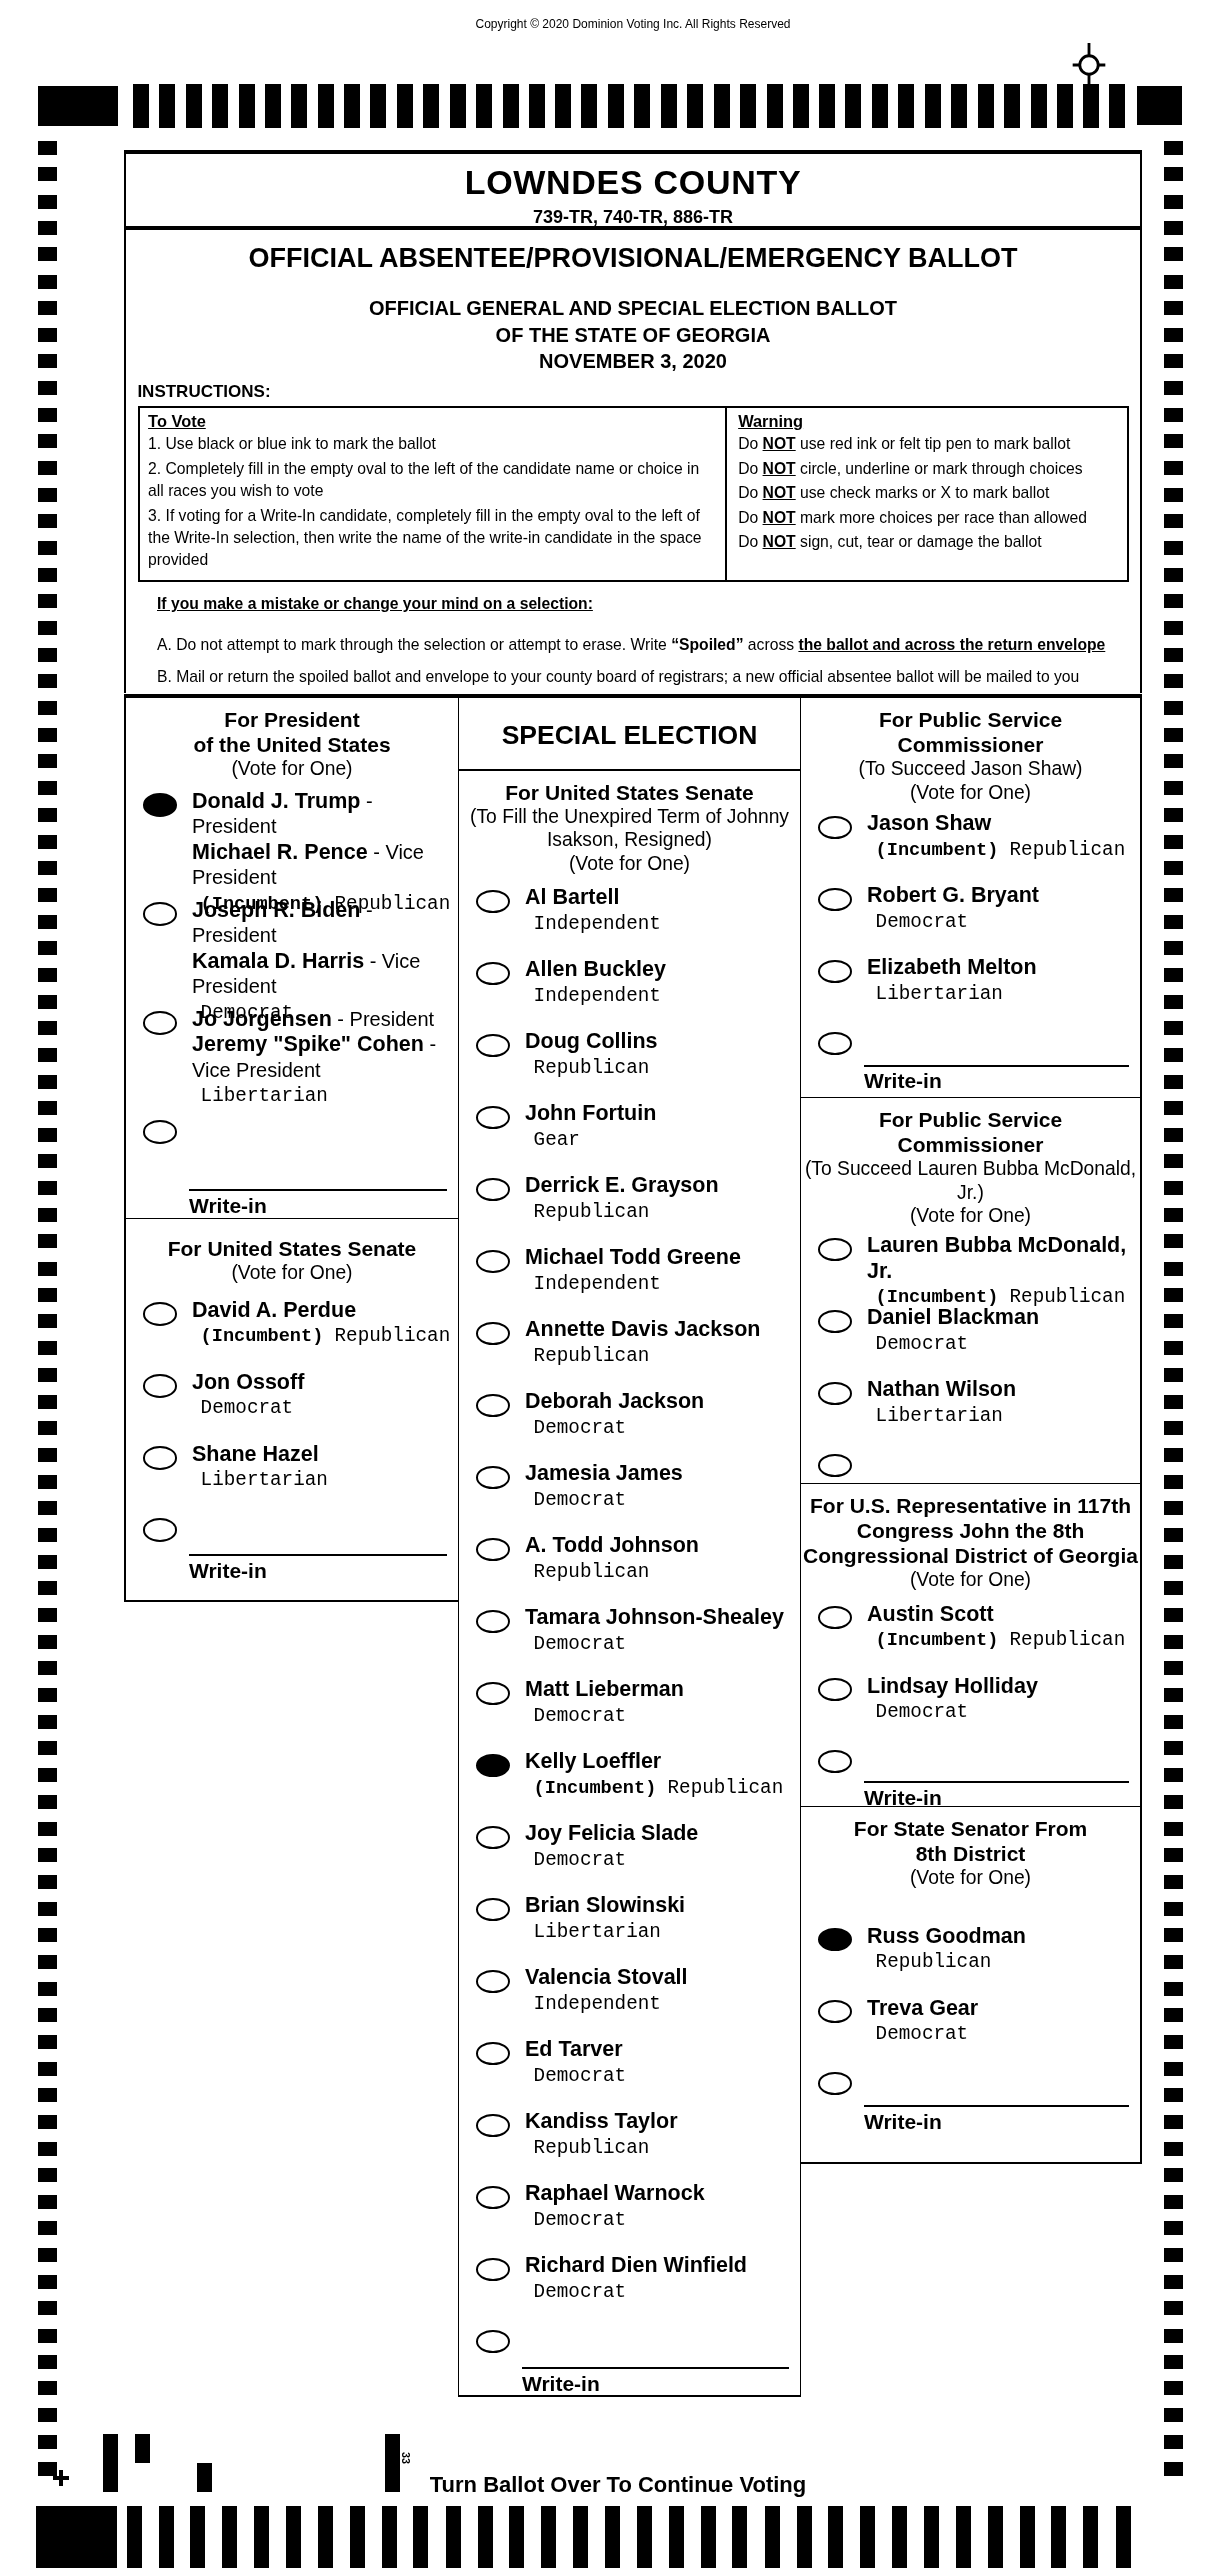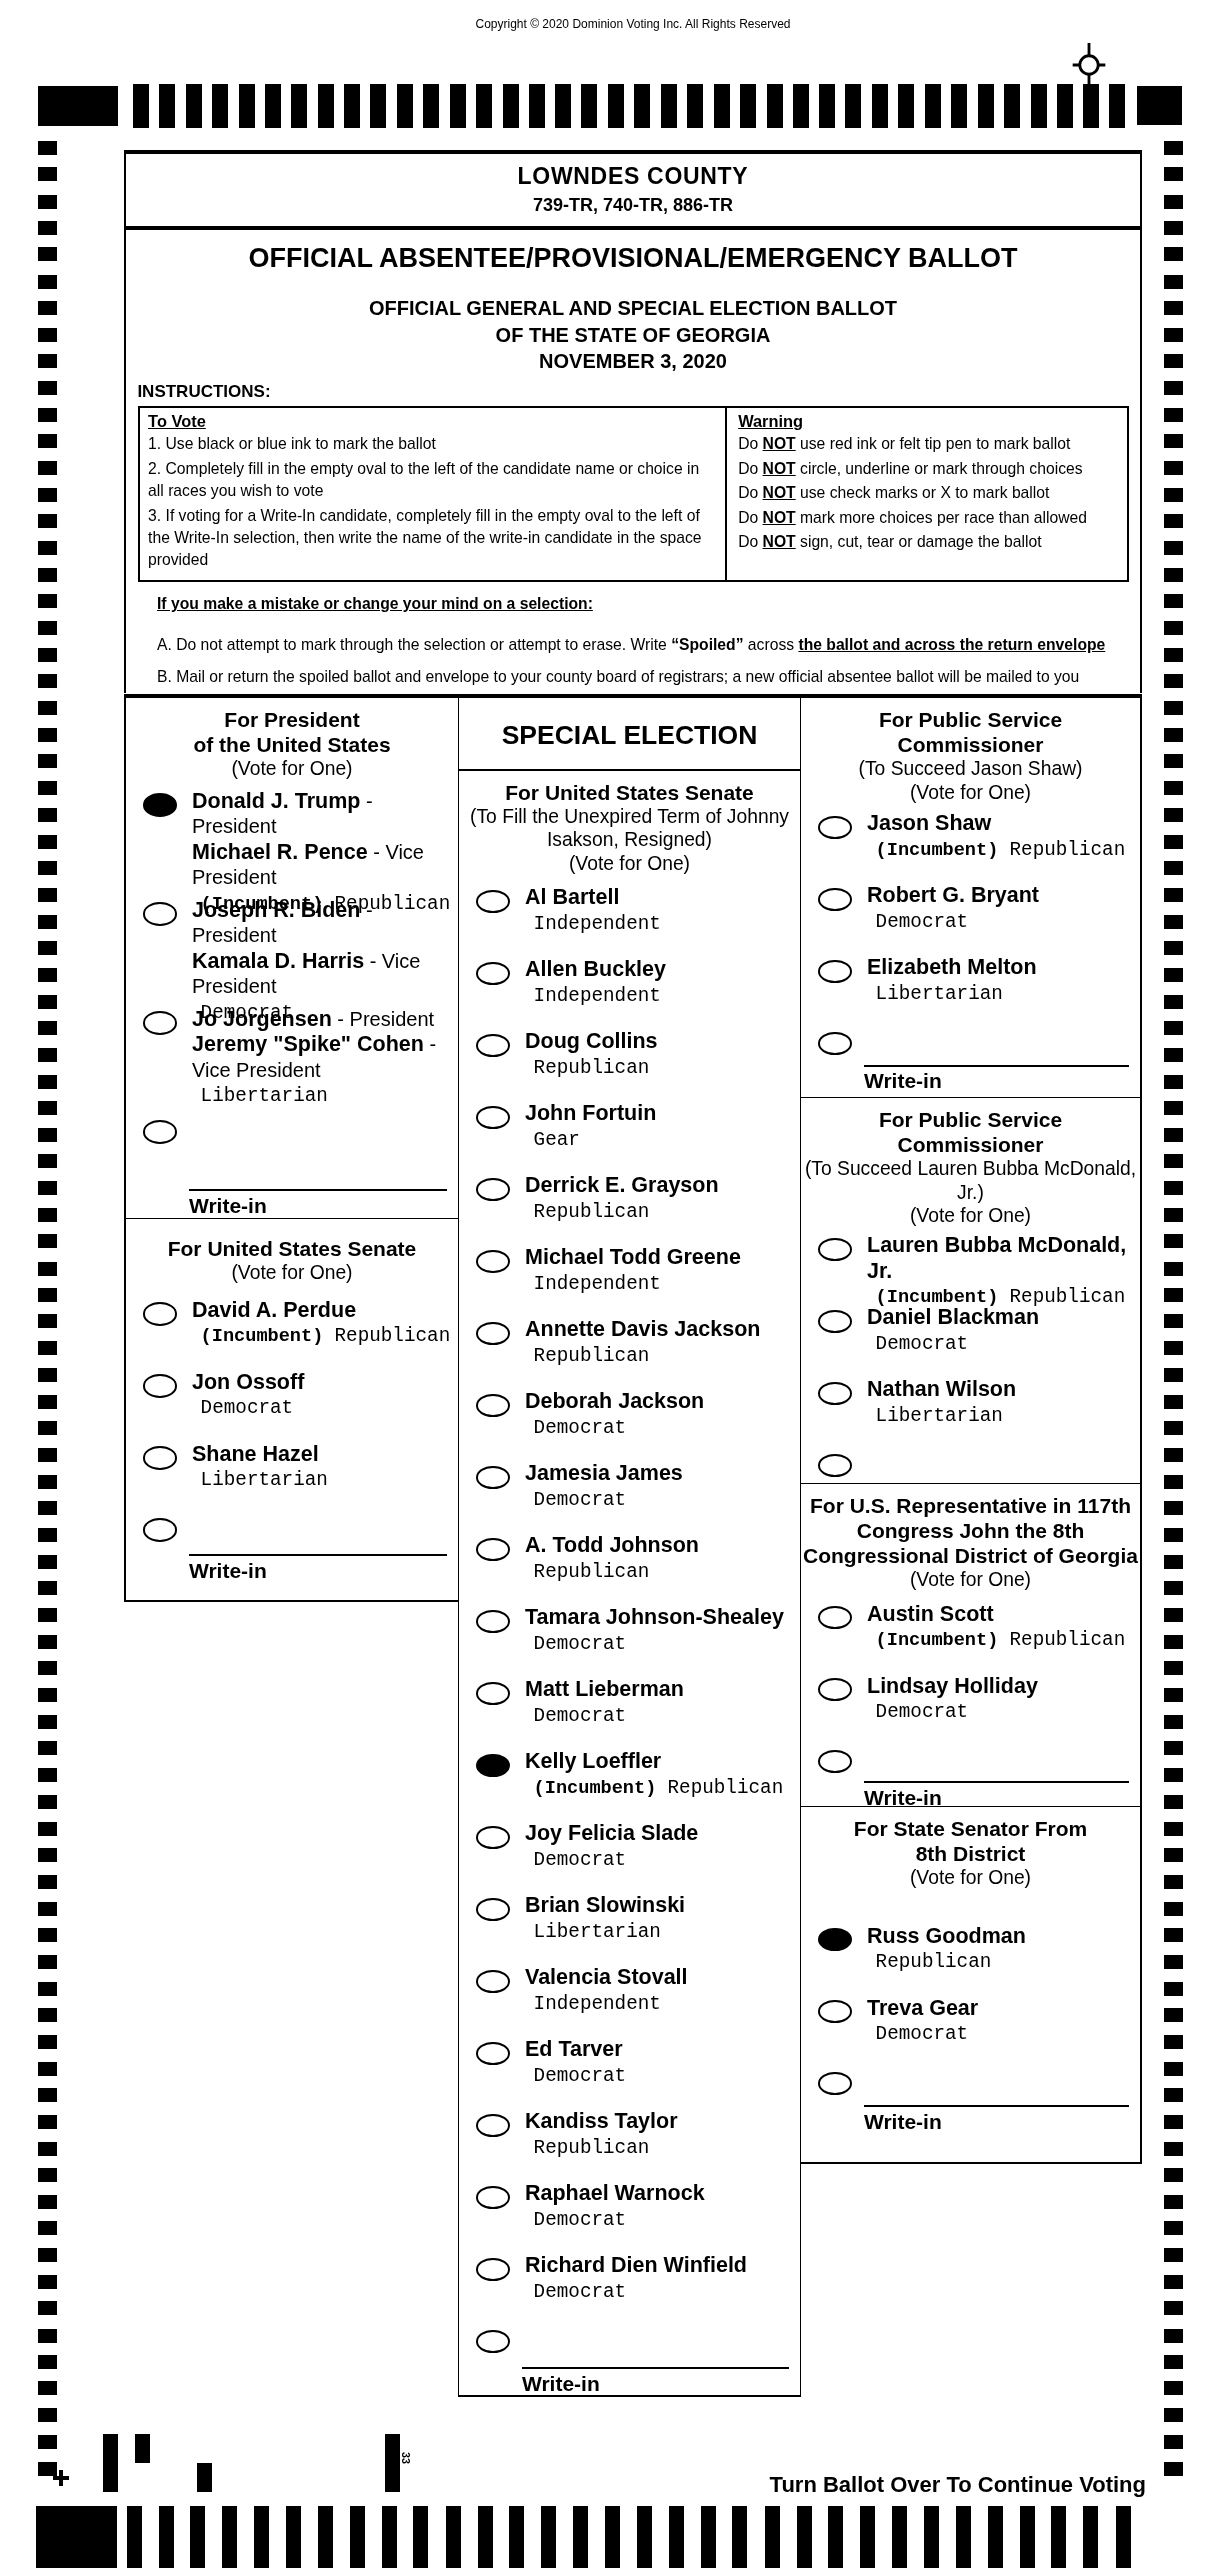--- a/index.html
+++ b/index.html
@@ -4,21 +4,21 @@
 <style>
   html,body{margin:0;padding:0;background:#fff;}
   .page{position:relative;width:1222px;height:2576px;background:#fff;color:#000;
         font-family:"Liberation Sans",sans-serif;overflow:hidden;}
   .mark{position:absolute;background:#000;}
   
   .copyright{position:absolute;top:17px;left:124px;width:1018px;text-align:center;font-size:12px;}
   .crosshair{position:absolute;left:1067px;top:43px;}
   .county-box{position:absolute;left:124px;top:150px;width:1018px;height:80px;box-sizing:border-box;
               border:2.1px solid #000;border-top-width:4.3px;border-bottom-width:4.3px;text-align:center;}
-  .county{font-size:23px;font-weight:bold;margin-top:8.6px;letter-spacing:0.7px;}
+  .county{font-size:34px;font-weight:bold;margin-top:8.6px;letter-spacing:0.7px;}
   .precincts{font-size:18px;font-weight:bold;margin-top:5px;}
   .title-box{position:absolute;left:124px;top:230px;width:1018px;height:463px;box-sizing:border-box;
              border-left:2.1px solid #000;border-right:2.1px solid #000;}
   .ballot-title{text-align:center;font-size:27px;font-weight:bold;margin-top:13px;}
   .sub1{text-align:center;font-size:20px;font-weight:bold;margin-top:23px;}
   .sub2,.bdate{text-align:center;font-size:20px;font-weight:bold;margin-top:3.6px;}
   .instr-label{font-size:17px;font-weight:bold;margin:8.6px 0 0 11.4px;}
   .tw-box{margin:4.3px auto 0;width:991px;box-sizing:border-box;border:2.9px solid #000;display:flex;}
   .tovote{width:59.5%;box-sizing:border-box;border-right:2.1px solid #000;padding:4.3px 10px 8.6px 8.6px;}
   .warning{width:40.5%;box-sizing:border-box;padding:4.3px 5.7px 8.6px 11.4px;}
@@ -49,21 +49,21 @@
   .cand{position:relative;padding-left:66px;box-sizing:border-box;}
   .oval{position:absolute;left:17px;top:4.3px;width:30px;height:19.3px;border:2.1px solid #000;border-radius:50%;background:#fff;}
   .oval.filled{background:#000;}
   .cline{font-size:21.5px;font-weight:bold;line-height:1.18;}
   .cline .r{font-weight:normal;font-size:20px;}
   .party{font-size:19.3px;padding-left:8.6px;margin-top:2.1px;line-height:1.2;font-family:Liberation Mono, monospace;}
   .party .pb{font-weight:bold;font-size:18.6px;}
   .writein{margin:4.3px 11.4px 0 63px;border-top:2.1px solid #000;}
   .wlabel{font-size:21px;font-weight:bold;padding-top:2.9px;}
   
-  .turnover{position:absolute;top:2472px;left:128px;width:1018px;text-align:right;font-size:22px;font-weight:bold;}
+  .turnover{position:absolute;top:2472px;left:109px;width:1018px;text-align:center;font-size:22px;font-weight:bold;}
   .code33{position:absolute;left:400px;top:2452px;font-size:10.7px;font-weight:bold;writing-mode:vertical-rl;}
   .plus-icon{position:absolute;left:53px;top:2470px;width:15.7px;height:15.7px;}
   .plus-icon:before{content:"";position:absolute;left:6.4px;top:0;width:3.6px;height:15.7px;background:#000;}
   .plus-icon:after{content:"";position:absolute;left:0;top:6.4px;width:15.7px;height:3.6px;background:#000;}
 </style>
 </head>
 <body>
 
 <div class="page">
 

